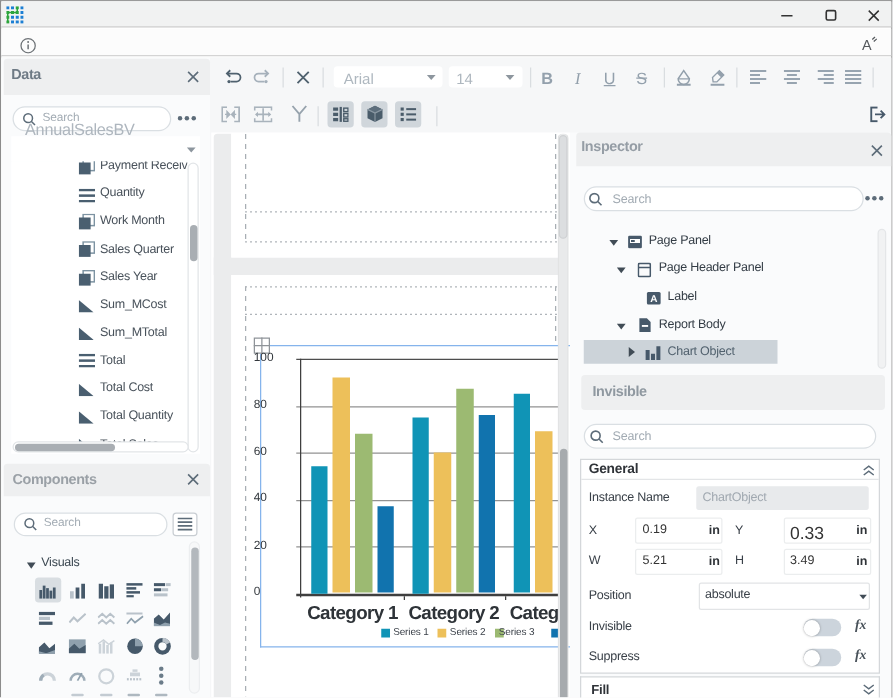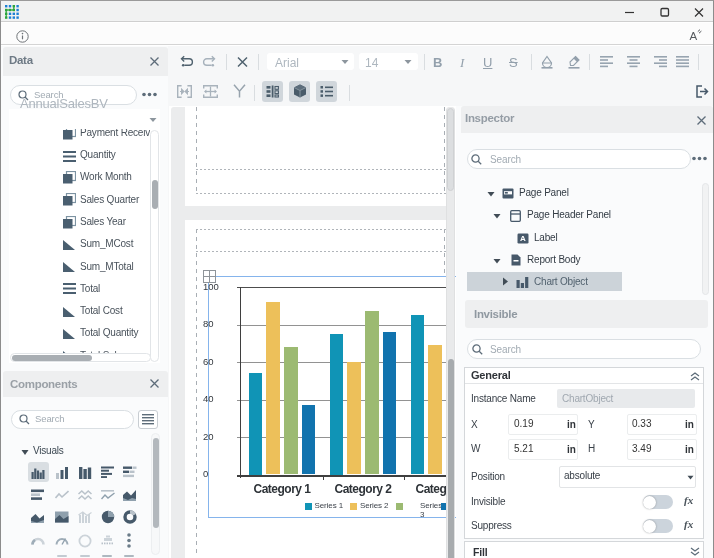--- a/index.html
+++ b/index.html
@@ -30,21 +30,21 @@
 .ditem { position:absolute; left:62px; font-size:10px; letter-spacing:-0.2px; color:#49525b; white-space:nowrap; }
 
 #canvas { position:absolute; left:168px; top:60px; width:287px; height:452px; background:#fff; overflow:hidden; }
 .dashH { position:absolute; height:1px; background:repeating-linear-gradient(90deg,#b0b5ba 0 2px,transparent 2px 4px); }
 .dashV { position:absolute; width:1px; background:repeating-linear-gradient(180deg,#a8aeb4 0 4px,transparent 4px 8px); }
 
 .grid { position:absolute; left:68px; width:210px; height:1px; background:#929292; }
 .bar { position:absolute; width:13.5px; }
 .c1 { background:#1094b6; } .c2 { background:#edc05a; } .c3 { background:#9cba72; } .c4 { background:#1173ae; }
 .ylab { position:absolute; width:30px; text-align:left; font-size:9.5px; color:#33383d; }
-.xlab { position:absolute; font-size:12px; font-weight:bold; letter-spacing:-0.5px; color:#2e3338; text-align:center; width:80px; }
+.xlab { position:absolute; font-size:15px; font-weight:bold; letter-spacing:-0.5px; color:#2e3338; text-align:center; width:80px; }
 .lgsq { position:absolute; width:7px; height:7px; }
 .lgtx { position:absolute; font-size:8px; letter-spacing:-0.1px; color:#3d434b; }
 
 #inspector { position:absolute; left:455px; top:60px; width:257px; height:452px; background:#fafbfc; }
 .itext { position:absolute; font-size:10px; letter-spacing:-0.2px; color:#333c45; white-space:nowrap; }
 .plabel { position:absolute; font-size:10px; letter-spacing:-0.2px; color:#3a4149; }
 .pin { position:absolute; font-size:10px; font-weight:bold; color:#2f3338; }
 .pinput { position:absolute; background:#fff; border:1px solid #ebedee; border-radius:2px; }
 .toggle { position:absolute; width:30px; height:14px; background:#ccd4dc; border-radius:7px; }
 .knob { position:absolute; left:0px; top:0.5px; width:13px; height:13px; background:#fff; border-radius:50%; box-shadow:0 0 2px rgba(0,0,0,0.35); }
@@ -523,21 +523,21 @@
       <div class="bar c1" style="left:241.5px;top:210.2px;height:159.8px"></div>
       <div class="bar c2" style="left:259.3px;top:240.3px;height:129.7px"></div>
       <div class="xlab" style="left:73px;top:377px">Category 1</div>
       <div class="xlab" style="left:154px;top:377px">Category 2</div>
       <div class="xlab" style="left:235px;top:377px">Category 3</div>
       <div class="lgsq c1" style="left:136px;top:398.5px"></div>
       <div class="lgtx" style="left:145.5px;top:396.5px">Series 1</div>
       <div class="lgsq c2" style="left:181.4px;top:398.5px"></div>
       <div class="lgtx" style="left:190.9px;top:396.5px">Series 2</div>
       <div class="lgsq c3" style="left:226.8px;top:398.5px"></div>
-      <div class="lgtx" style="left:251px;top:396.5px">Series 3</div>
+      <div class="lgtx" style="left:230px;top:396.5px">Series 3</div>
       <div class="lgsq c4" style="left:272.2px;top:398.5px"></div>
     </div>
 
     <div class="abs" style="left:277px;top:1px;width:9px;height:451px;background:#e9eaeb;border-left:1px solid #dfe0e1;border-right:1px solid #dfe0e1;border-radius:4px 4px 0 0"></div>
     <div class="abs" style="left:278px;top:2px;width:7px;height:83px;background:#dcdee0;border:1px solid #cfd1d3;border-radius:4px"></div>
     <div class="abs" style="left:278.5px;top:253px;width:6px;height:199px;background:#a7abae;border-radius:3px 3px 0 0"></div>
   </div>
 
   <div id="inspector">
     <div class="phead" style="left:5px;top:0;width:252px;height:27px"></div>
@@ -627,21 +627,21 @@
       <div class="plabel" style="left:15px;top:287px">Instance Name</div>
       <div class="abs" style="left:101px;top:283px;width:138px;height:19px;background:#e8eaec;border-radius:2px"></div>
       <div class="abs" style="left:106px;top:287px;font-size:10px;letter-spacing:-0.2px;color:#a0a8b0">ChartObject</div>
 
       <div class="plabel" style="left:15px;top:313px">X</div>
       <div class="pinput" style="left:52px;top:308px;width:70px;height:21px"></div>
       <div class="abs" style="left:58px;top:312px;font-size:10px;color:#333">0.19</div>
       <div class="pin" style="left:111px;top:313px">in</div>
       <div class="plabel" style="left:132px;top:313px">Y</div>
       <div class="pinput" style="left:171px;top:308px;width:70px;height:21px"></div>
-      <div class="abs" style="left:176px;top:312px;font-size:10px;color:#333">0.33</div>
+      <div class="abs" style="left:176px;top:312px;font-size:14px;color:#333">0.33</div>
       <div class="pin" style="left:229px;top:313px">in</div>
 
       <div class="plabel" style="left:15px;top:337px">W</div>
       <div class="pinput" style="left:52px;top:333px;width:70px;height:21px"></div>
       <div class="abs" style="left:58px;top:337px;font-size:10px;color:#333">5.21</div>
       <div class="pin" style="left:111px;top:338px">in</div>
       <div class="plabel" style="left:132px;top:337px">H</div>
       <div class="pinput" style="left:171px;top:333px;width:70px;height:21px"></div>
       <div class="abs" style="left:176px;top:337px;font-size:10px;color:#333">3.49</div>
       <div class="pin" style="left:229px;top:338px">in</div>

